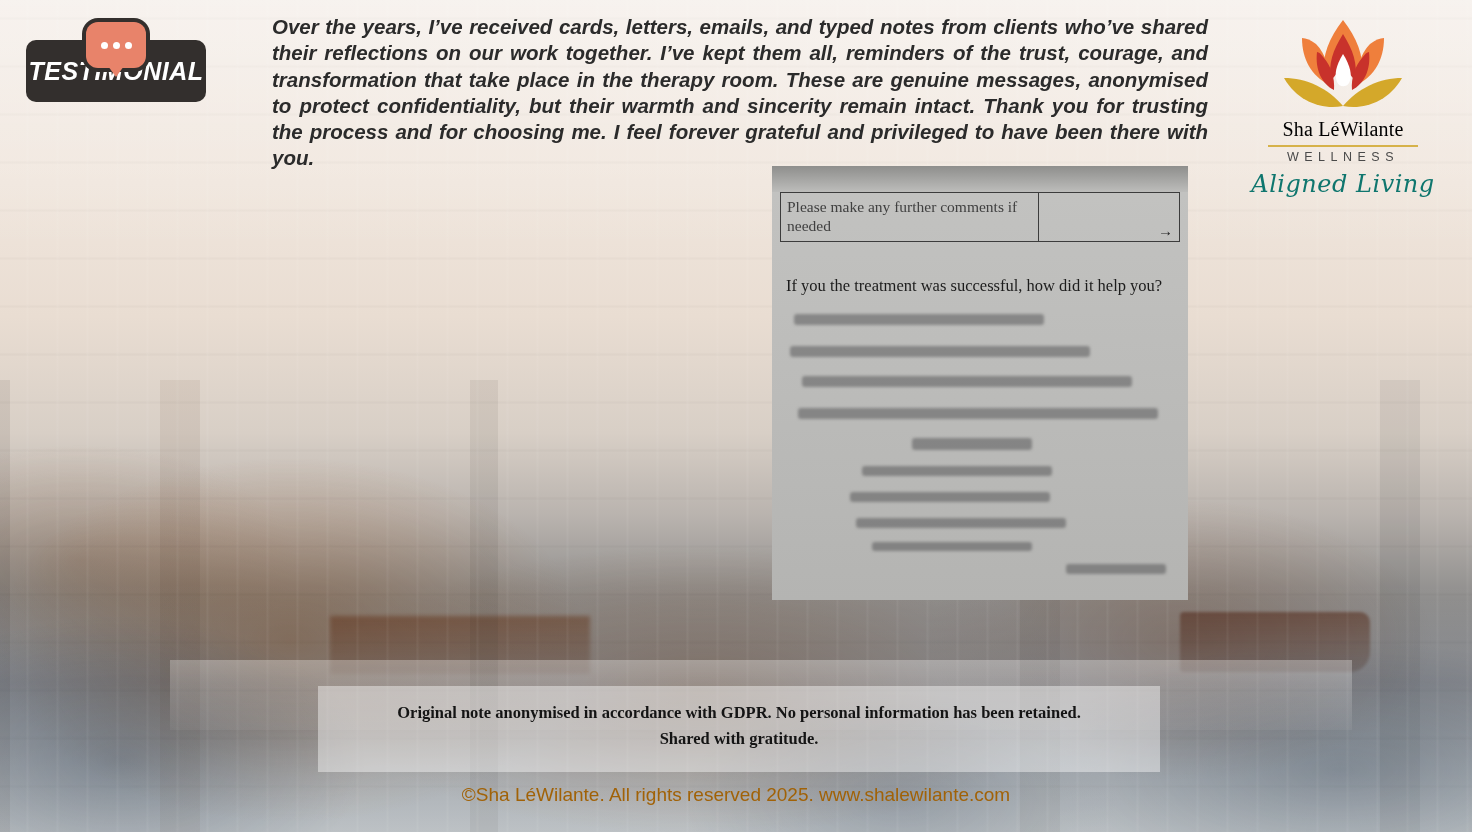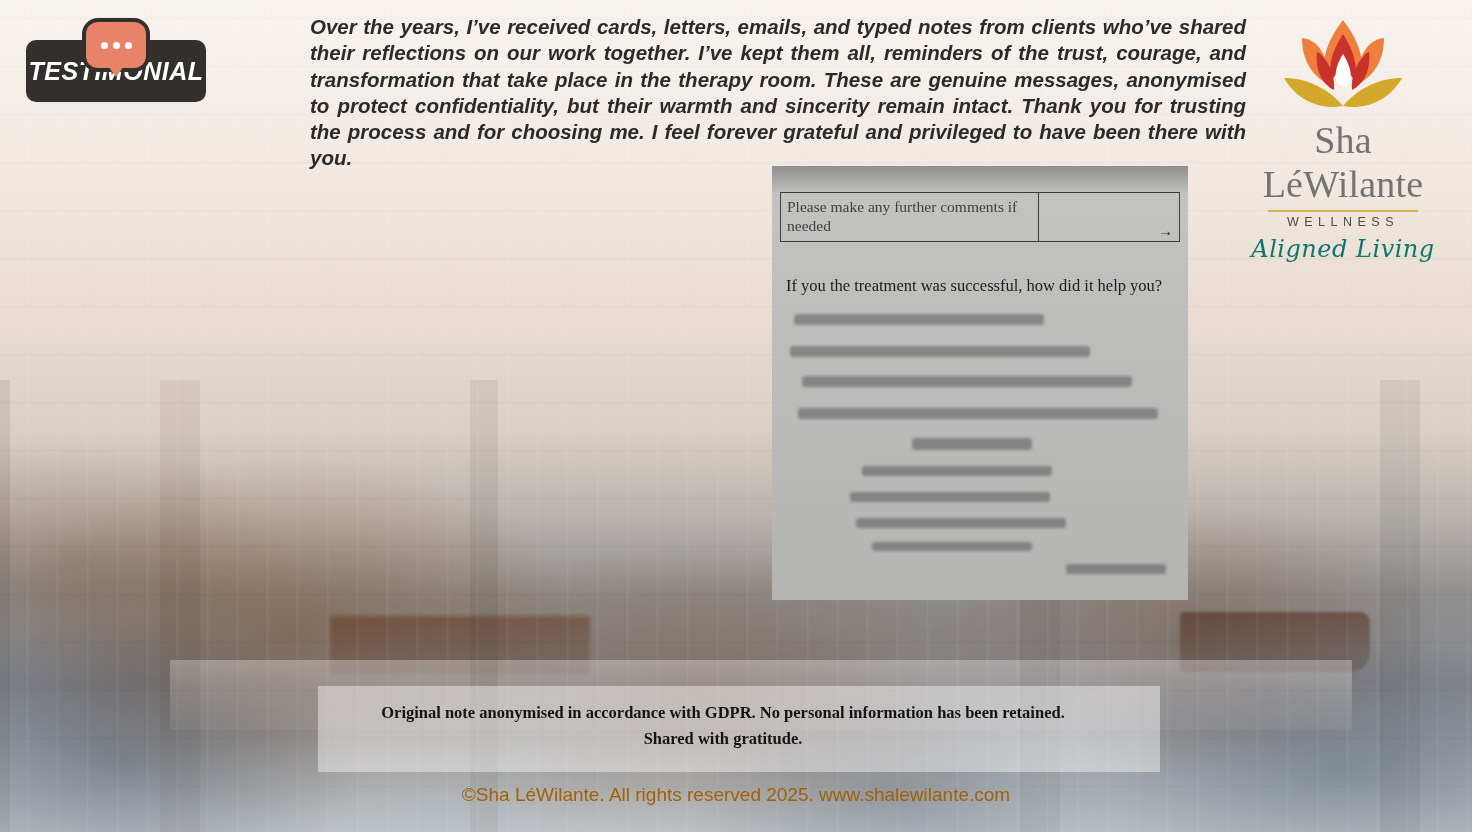--- a/index.html
+++ b/index.html
@@ -132,30 +132,29 @@
 
   
   .intro {
     position: absolute; left: 272px; top: 14px; width: 936px;
     font-size: 20.5px;
     line-height: 26.3px;
     font-style: italic;
     font-weight: 600;
     color: #2b2b2b;
     text-align: justify;
-    margin-left: 38px;
   }
 
   
   .logo { position: absolute; right: 22px; top: 12px; width: 214px; text-align: center; }
   .logo-mark { width: 100%; height: 112px; display: block; }
   .logo-name {
     font-family: "Liberation Serif", serif;
-    font-size: 38px;
-    color: #737373;
+    font-size: 20px;
+    color: #000000;
     letter-spacing: .2px;
     margin-top: -6px;
   }
   .logo-rule {
     width: 150px; height: 2px; background: #d6b24a; margin: 4px auto 3px;
   }
   .logo-sub {
     font-size: 12.5px; letter-spacing: 5.5px; color: #4a4a4a; font-weight: 400;
   }
   .logo-script {
@@ -232,21 +231,21 @@
     border-radius: 3px;
     filter: blur(1.6px);
   }
 
   
   .disclaimer-strip {
     position: absolute; left: 318px; top: 686px; width: 842px; height: 86px;
     background: rgba(255,255,255,.42);
   }
   .disclaimer {
-    position: absolute; left: 302px; top: 700px; width: 842px;
+    position: absolute; left: 318px; top: 700px; width: 842px;
     text-align: center;
     font-family: "Liberation Serif", serif;
     font-weight: 700;
     font-size: 16.5px;
     line-height: 26px;
     color: #141414;
   }
 
   
   .footer {

